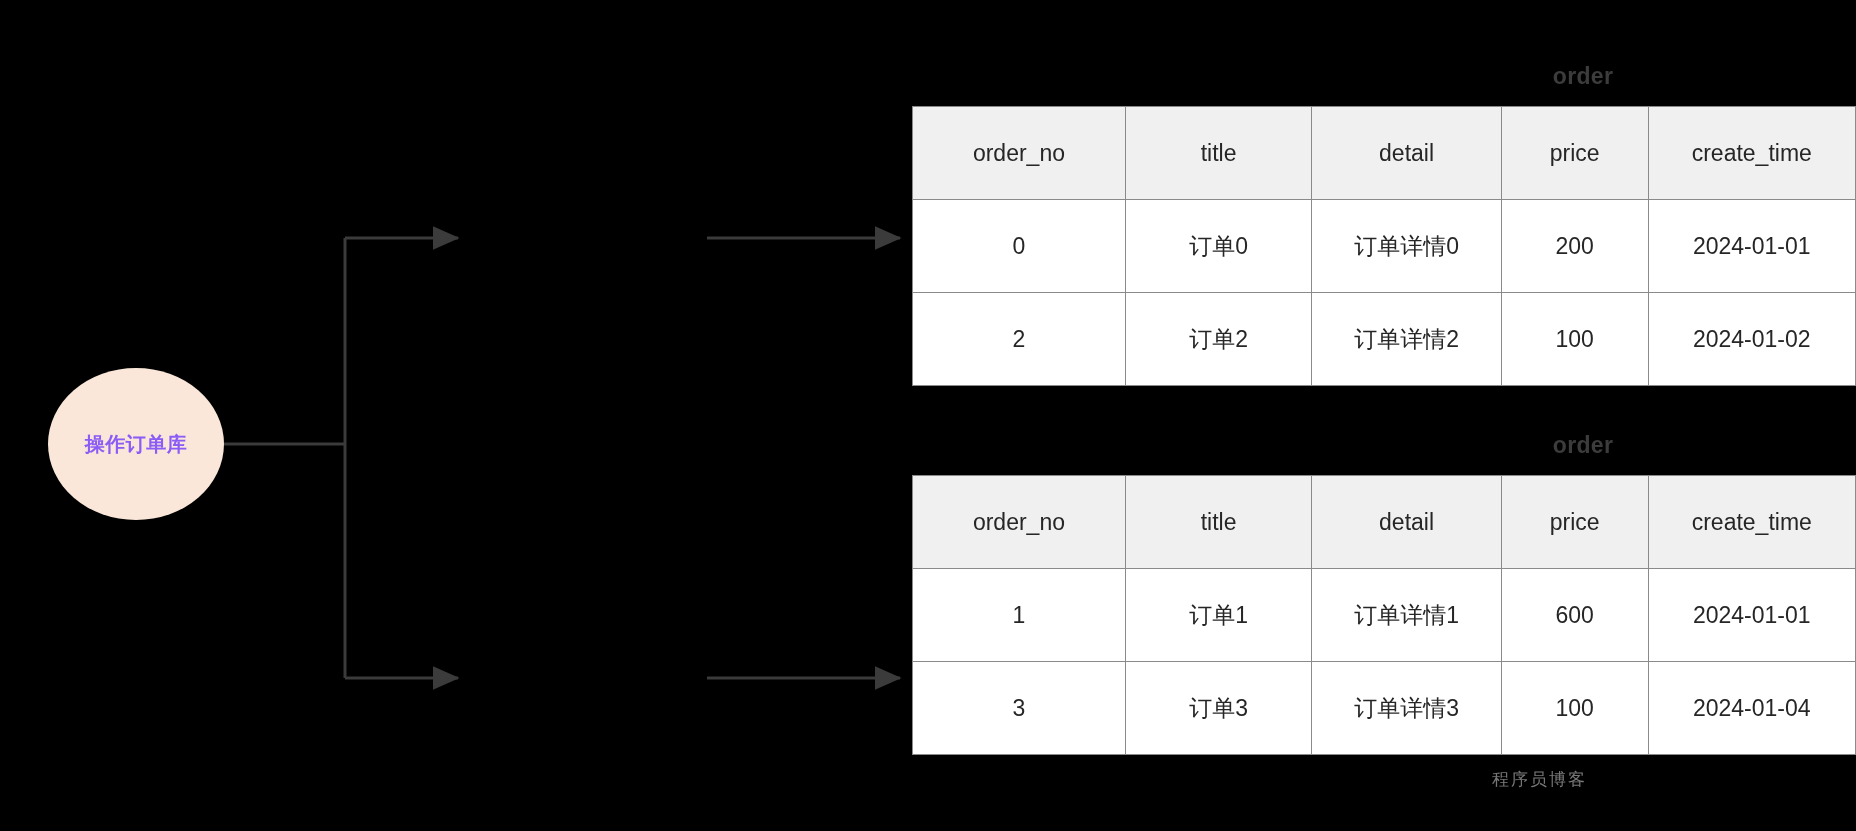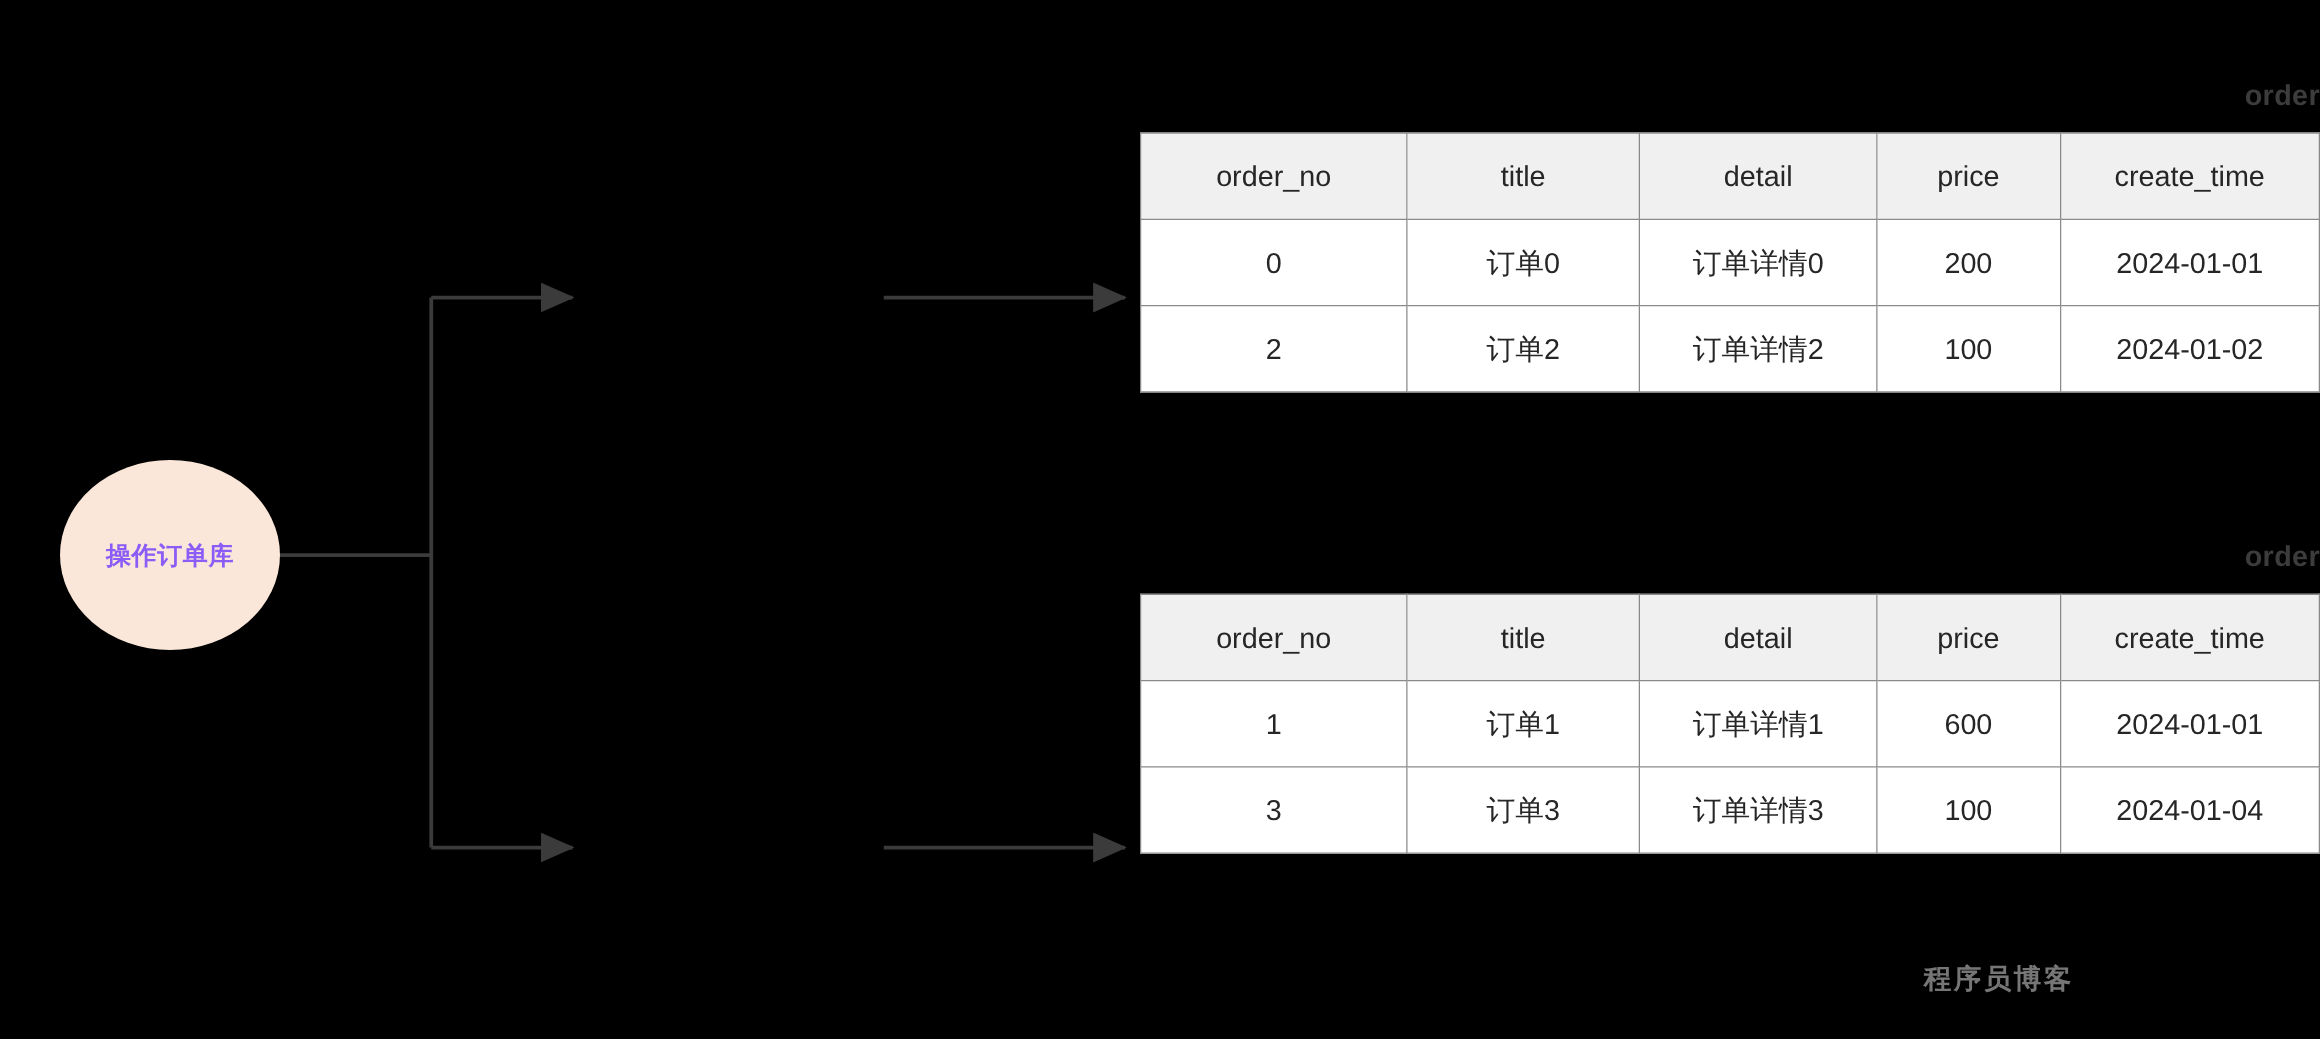--- a/index.html
+++ b/index.html
@@ -72,40 +72,40 @@
 
   
   .table-group { position: absolute; }
   #table-group-0 { left: 912px; top: 63px; }
   #table-group-1 { left: 912px; top: 432px; }
 
   .table-title {
     font-size: 23px;
     font-weight: bold;
     color: #3c3c3c;
-    text-align: right;
+    text-align: center;
     padding-left: 398px;
     margin-bottom: 16px;
     letter-spacing: 0.3px;
   }
 
   table.db-table {
     border-collapse: collapse;
     table-layout: fixed;
     background: #ffffff;
   }
   table.db-table th,
   table.db-table td {
     border: 1px solid #8a8a8a;
     font-weight: normal;
     font-size: 23px;
     color: #262626;
     text-align: center;
     height: 68px;
-    padding: 0 6px;
+    padding: 12px 6px;
     white-space: nowrap;
     overflow: hidden;
   }
   table.db-table thead th {
     background: #f0f0f0;
   }
   table.db-table tbody td {
     background: #ffffff;
   }
   
@@ -113,27 +113,26 @@
   .col-title     { width: 182px; }
   .col-detail    { width: 182px; }
   .col-price     { width: 140px; }
   .col-create_time { width: 200px; }
 
   
   .watermark {
     position: absolute;
     left: 1492px;
     top: 768px;
-    font-size: 22px;
-    font-weight: bold;
+    font-size: 17px;
+    font-weight: normal;
     color: #d8d8d8;
     opacity: 0.55;
     white-space: nowrap;
     letter-spacing: 2px;
-    margin-left: 47px;
   }
 </style>
 </head>
 <body>
 
 <div class="canvas">
 
   <svg class="connectors" viewBox="0 0 1856 831" xmlns="http://www.w3.org/2000/svg">
     <defs>
       <marker id="arrowhead" markerWidth="9" markerHeight="8" refX="8.5" refY="4" orient="auto" markerUnits="strokeWidth">

